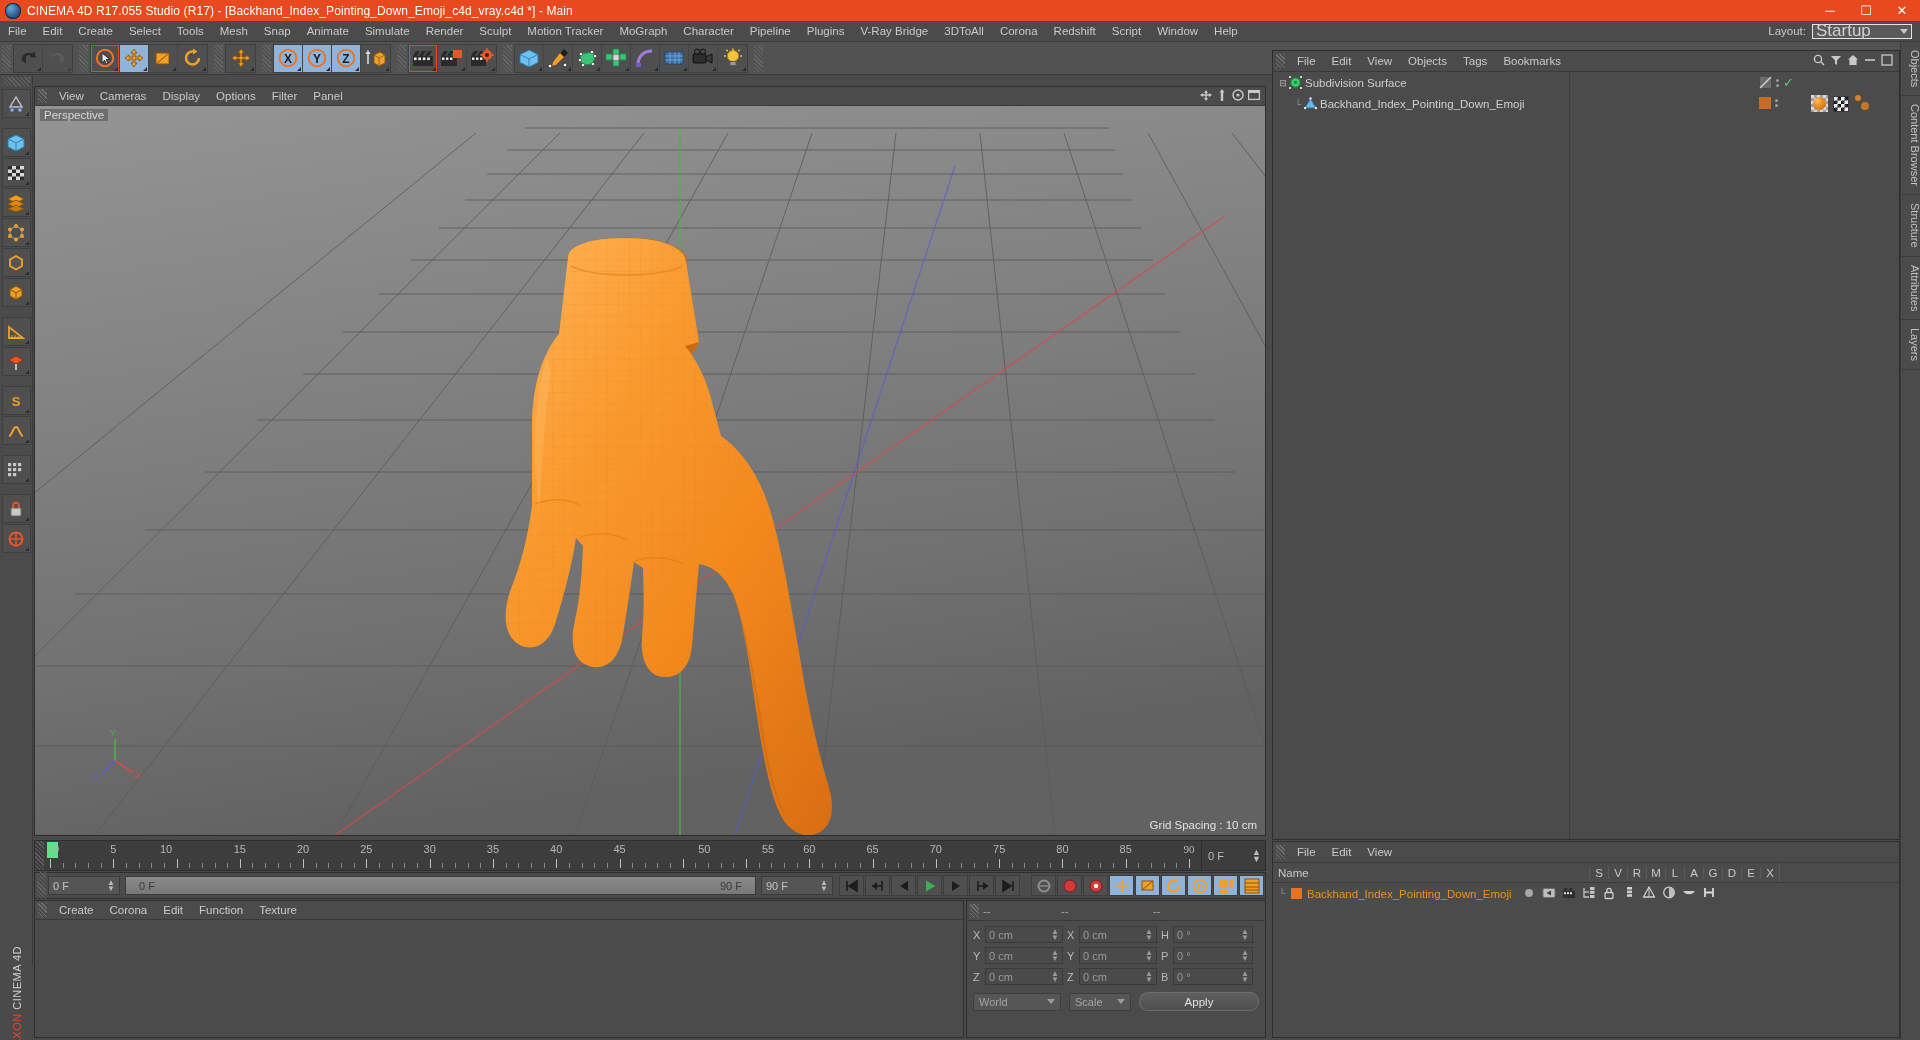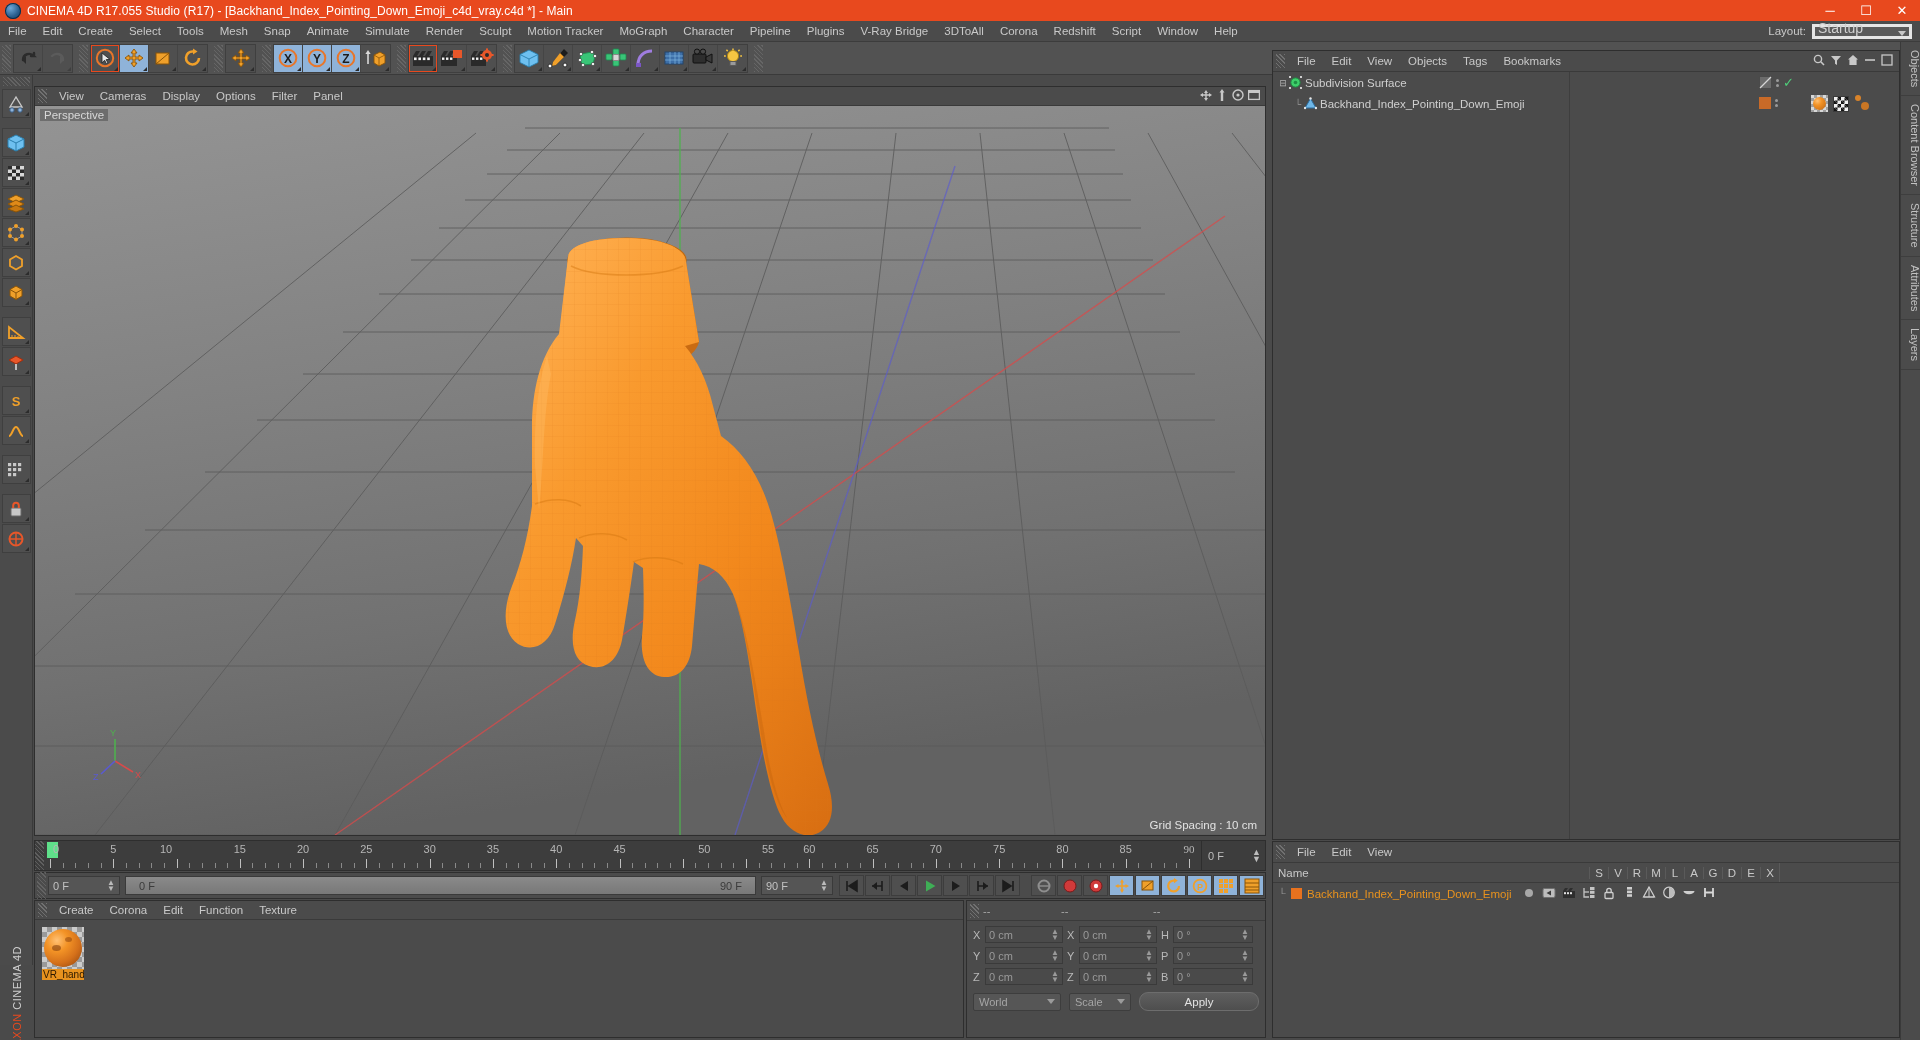--- a/index.html
+++ b/index.html
@@ -17,22 +17,22 @@
   #titlebar .tb-btns{margin-left:auto;display:flex;height:21px;}
   #titlebar .tb-btn{width:36px;height:21px;display:flex;align-items:center;justify-content:center;
     color:#fff;font-size:13px;line-height:1;}
 
   
   #menubar{position:absolute;left:0;top:21px;width:1920px;height:21px;background:#4b4b4b;
     display:flex;align-items:center;border-bottom:1px solid #3c3c3c;}
   #menubar .mi{color:#c9c9c9;font-size:11.5px;padding:0 8px;height:21px;line-height:21px;white-space:nowrap;}
   #layoutbox{margin-left:auto;display:flex;align-items:center;gap:6px;padding-right:8px;}
   #layoutbox .lbl{color:#c9c9c9;font-size:11.5px;}
-  #layoutbox .sel{width:100px;height:15px;background:#5a5a5a;border:3px solid #e5e5e5;
-    color:#d0d0d0;font-size:14px;padding:0 3px;display:flex;align-items:flex-end;position:relative;}
+  #layoutbox .sel{width:100px;height:15px;background:#5a5a5a;border:1px solid #e5e5e5;
+    color:#d0d0d0;font-size:17px;padding:0 3px;display:flex;align-items:center;position:relative;}
   #layoutbox .sel .arw{position:absolute;right:3px;top:4px;border-left:4px solid transparent;
     border-right:4px solid transparent;border-top:5px solid #c8c8c8;}
 
   
   #toolbar{position:absolute;left:0;top:42px;width:1920px;height:33px;background:#525252;
     display:flex;align-items:center;border-bottom:1px solid #3a3a3a;}
   .grip{width:9px;height:27px;flex:none;margin:0 2px;
     background-image:repeating-linear-gradient(45deg,#6e6e6e 0 1px,transparent 1px 3px);
     opacity:.7;}
   .tgroup{display:flex;align-items:center;height:29px;border:1px solid #3f3f3f;
@@ -1022,31 +1022,20 @@
 
 <div id="matmgr">
   <div id="matmenu">
     <div class="mgrip"></div>
   <div class="mmi">Create</div>
       <div class="mmi">Corona</div>
       <div class="mmi">Edit</div>
       <div class="mmi">Function</div>
       <div class="mmi">Texture</div>
     </div>
-  <div id="matbody">
-    <div class="matcell">
-      <div class="matthumb">
-        <div class="matball">
-          <div class="sp1"></div>
-            <div class="sp2"></div>
-        </div>
-      </div>
-      <div class="matname">VR_hand</div>
-    </div>
-  </div>
 </div>
 
 <div id="coordmgr">
   <div id="coordhdr">
     <div class="cgrip"></div>
     <span class="ch" style="width:78px">--</span>
     <span class="ch" style="width:92px">--</span>
     <span class="ch">--</span>
   </div>
   <div id="coordgrid">

